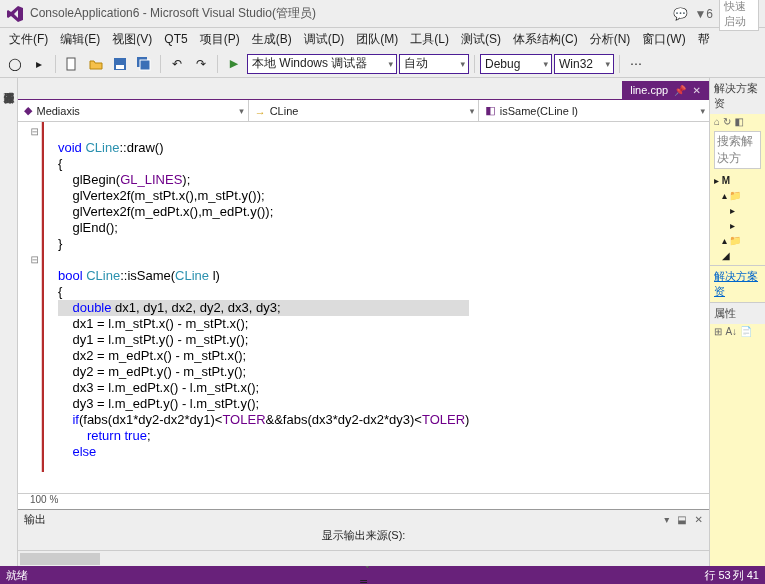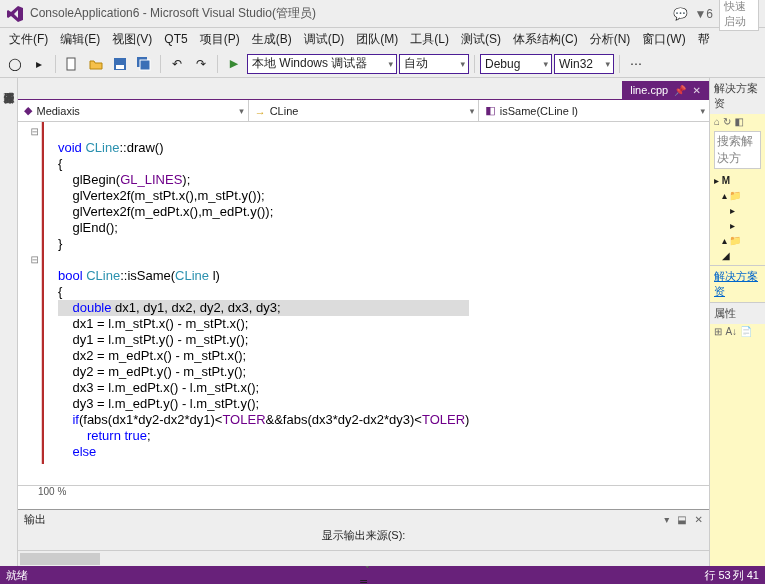--- a/index.html
+++ b/index.html
@@ -27,21 +27,21 @@
 .navbar { height:22px; border-bottom:1px solid #ccc; display:flex;}
 .navbar .nb { flex:1; border-right:1px solid #ccc; padding:2px 6px; font-size:11px; display:flex; align-items:center; position:relative;}
 .navbar .nb:last-child{border-right:none;}
 .navbar .nb::after{content:"▾"; position:absolute; right:4px; font-size:9px; color:#666;}
 .editor { flex:1; display:flex; font-family:Consolas,"SimSun",monospace; font-size:13px; line-height:16px; overflow:hidden; position:relative;}
 .gutter { width:24px; background:#fff; border-right:1px solid #f0cfcf; color:#808080; text-align:right; padding:2px 2px 0 0;}
 .gutter .cm { color:#808080; font-size:10px;}
 .redbar { position:absolute; left:24px; top:0; bottom:0; width:2px; background:#b52c2c;}
 .code { padding:2px 0 0 16px; white-space:pre; color:#000;}
 .k-blue { color:#0000ff;} .k-teal{color:#2b91af;} .k-mac{color:#6f008a;} .hl-line{background:#dcdcdc; display:inline-block; width:100%;}
-.zoom { height:24px; font-size:10px; padding:0 20px; color:#555; border-top:1px solid #ccc;margin-top:21px;}
+.zoom { height:16px; font-size:10px; padding:0 12px; color:#555; border-top:1px solid #ccc;margin-top:21px;}
 .outpanel { border-top:1px solid #999; background:#eee;}
 .outhead { height:18px; display:flex; align-items:center; padding:8px 6px; font-size:11px; justify-content:space-between;}
 .outhead .hicons{display:flex; gap:8px; color:#666; font-size:10px;}
 .outtools { height:22px; display:flex; align-items:center; gap:6px; padding:0 6px; font-size:11px;flex-direction:column;}
 .outtools .combo{width:140px;}
 .outbody { background:#fff; font-family:"SimSun",monospace; font-size:12px; padding:2px 6px; height:44px; overflow:hidden;}
 .outscroll{height:16px; background:#eee; border-top:1px solid #ccc; position:relative;}
 .outscroll .thumb{position:absolute; left:2px; top:2px; height:12px; width:80px; background:#ccc;}
 .rside { width:56px; background:#fef9c3; border-left:1px solid #ccc; display:flex; flex-direction:column; font-size:11px; overflow:hidden;}
 .rside .panetitle { padding:3px 4px; background:#eee; color:#444;}

